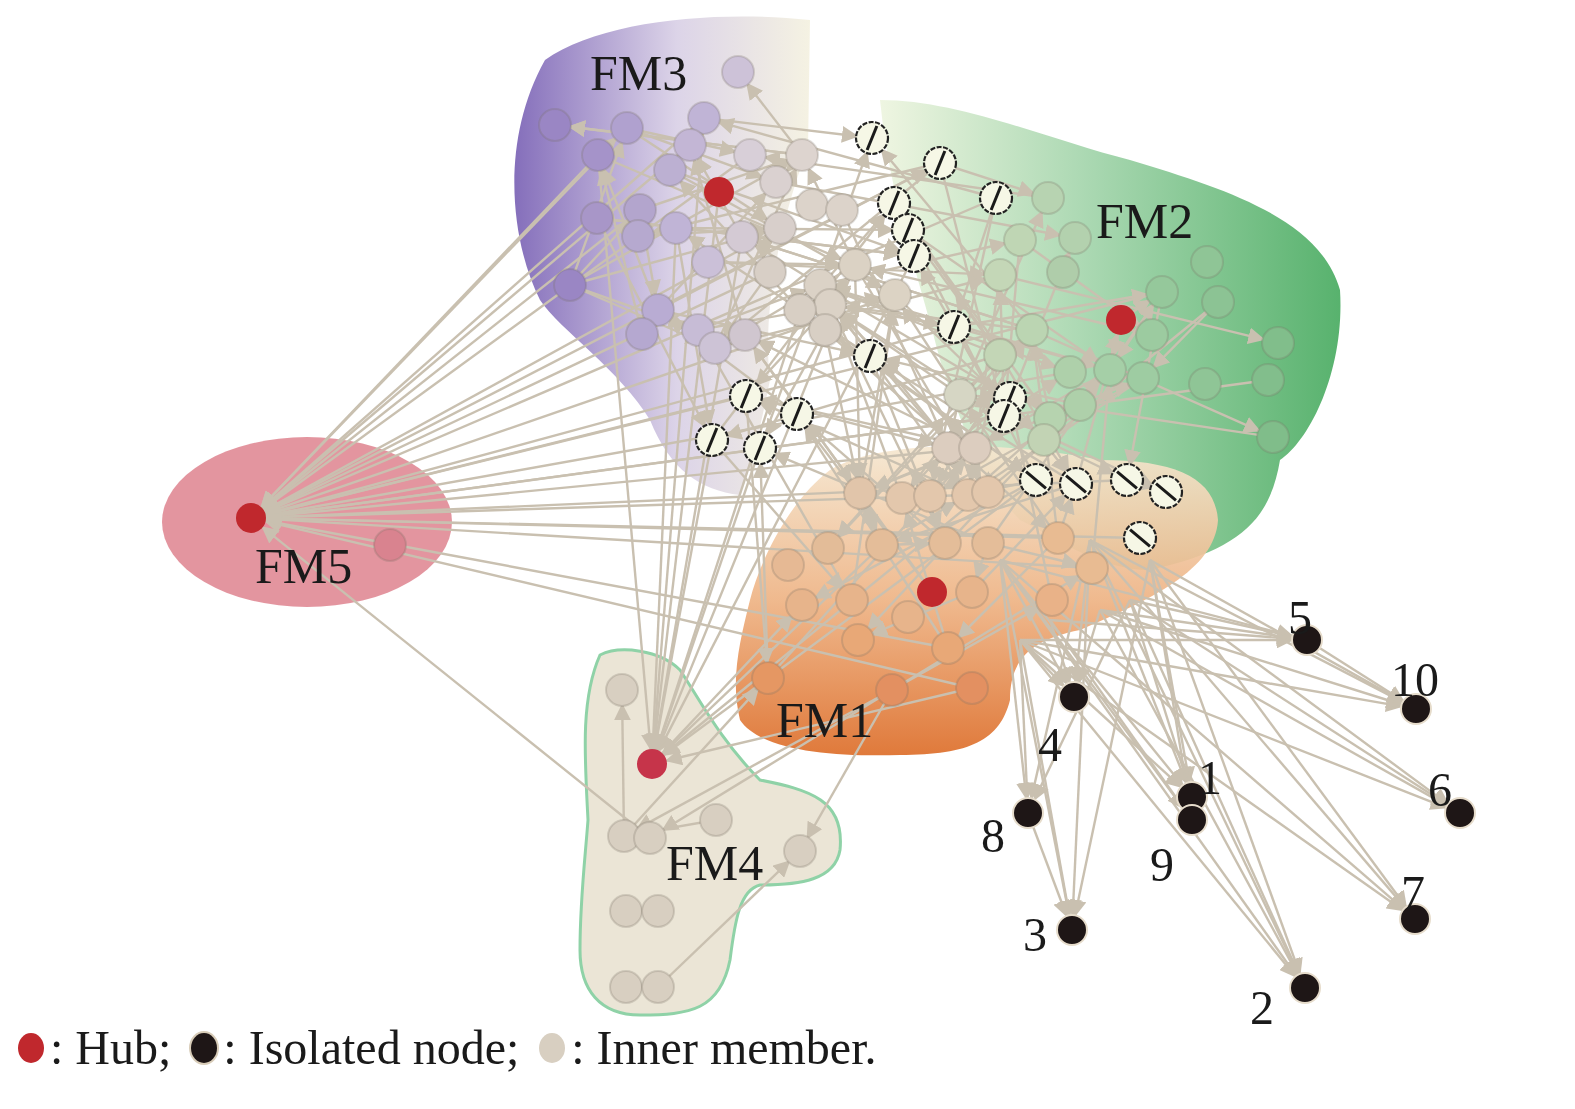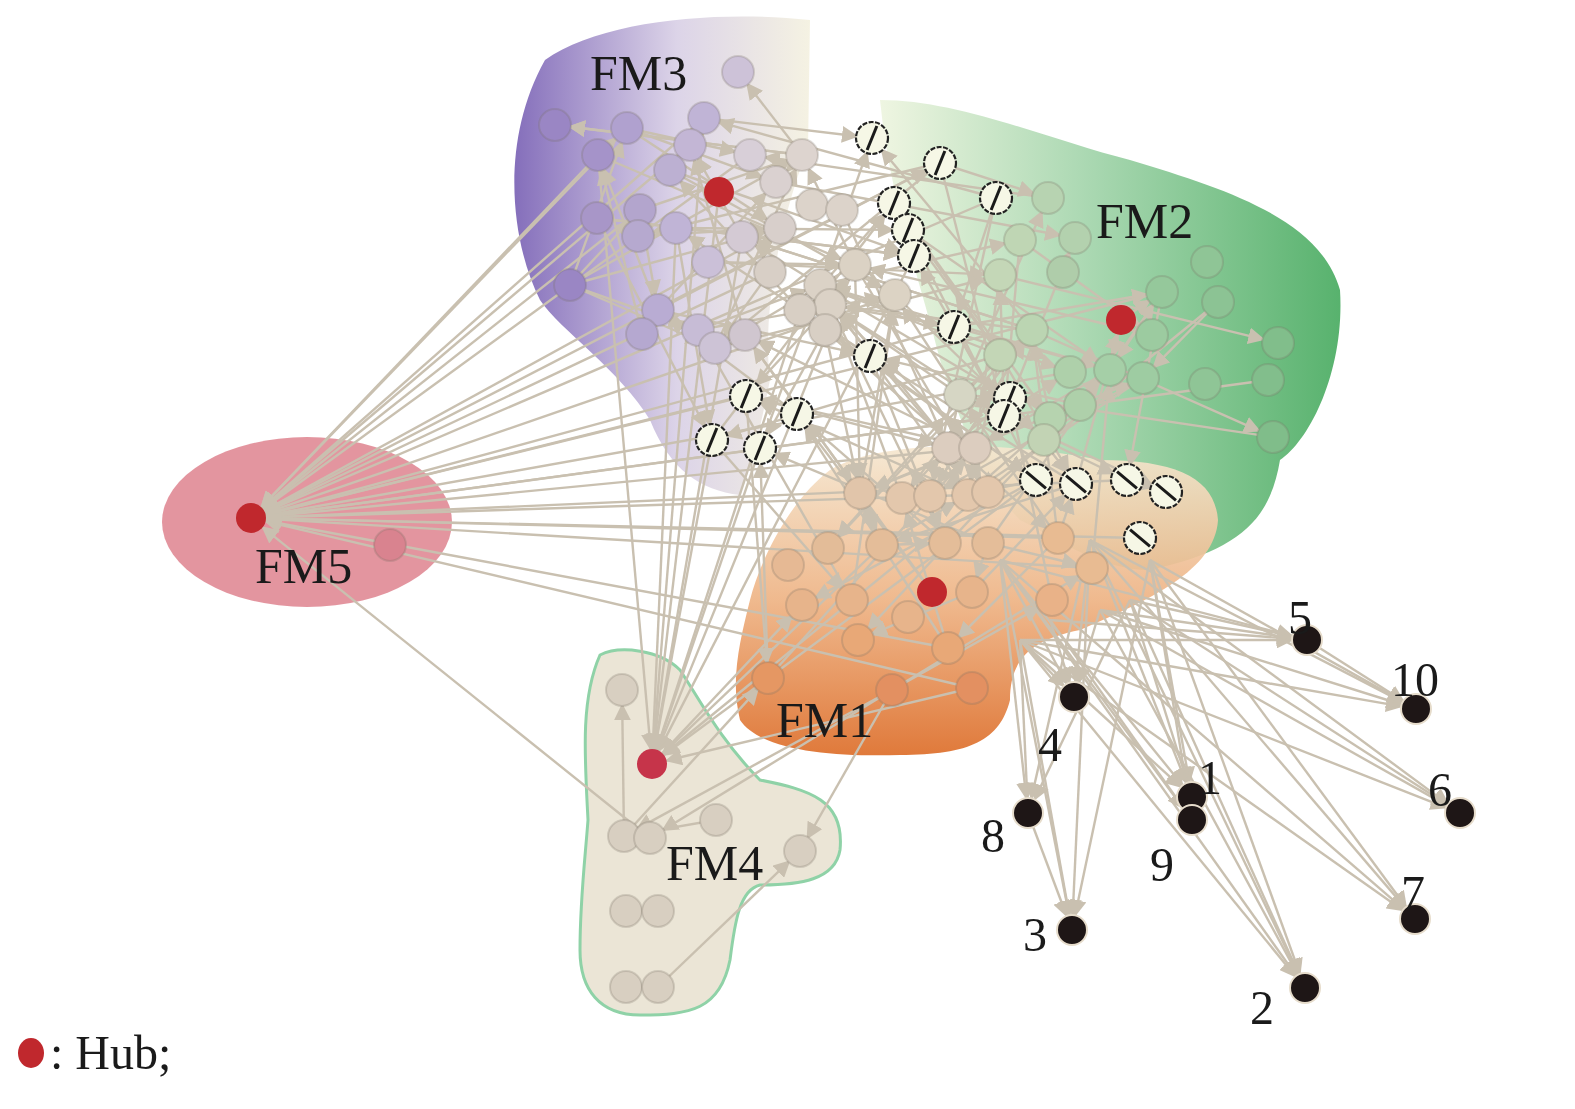--- a/index.html
+++ b/index.html
@@ -1,21 +1,21 @@
 <!DOCTYPE html>
 <html><head>
 <meta charset="utf-8">
 <style>
   html, body { margin: 0; padding: 0; background: #ffffff; }
   body { width: 1575px; height: 1109px; position: relative; overflow: hidden;
          font-family: "Liberation Serif", "DejaVu Serif", serif; }
   #diagram { position: absolute; left: 0; top: 0; width: 1575px; height: 1030px; }
   .cluster-label { font-family: "Liberation Serif", "DejaVu Serif", serif; font-size: 50px; fill: #1a1a1a; }
   .iso-label { font-family: "Liberation Serif", "DejaVu Serif", serif; font-size: 48px; fill: #1a1a1a; }
-  #legend { position: absolute; left: 18px; top: 1020px; height: 60px; display: flex; align-items: flex-end;
+  #legend { position: absolute; left: 18px; top: 1020px; height: 60px; display: flex; align-items: flex-start;
             font-size: 48px; color: #1a1a1a; white-space: nowrap; }
   .legend-item { display: flex; align-items: center; margin-right: 20px; }
   .legend-swatch { width: 26px; height: 30px; border-radius: 50%; display: inline-block; margin-right: 6px; box-sizing: border-box; position: relative; }
   .sw-hub { background: #c0282d; }
   .sw-iso { background: #1e1616; box-shadow: 0 0 0 2px #d8ccb8; }
   .sw-ovl { background: #f6f7e6; border: 2px solid #222; overflow: hidden; }
   .sw-ovl::after { content: ""; position: absolute; left: 10px; top: 2px; width: 2.5px; height: 24px; background: #222; transform: rotate(22deg); }
   .sw-inner { background: #d8cfc1; }
 </style>
 </head>
@@ -494,13 +494,21 @@
       <text x="1162" y="881" class="iso-label" text-anchor="middle">9</text>
       <text x="1415" y="696" class="iso-label" text-anchor="middle">10</text>
     </g>
 </svg>
 
 <div id="legend">
   <div class="legend-item">
     <span class="legend-swatch sw-hub"></span>
     <span>: Hub;</span>
   </div>
+  <div class="legend-item">
+    <span class="legend-swatch sw-iso"></span>
+    <span>: Isolated node;</span>
+  </div>
+  <div class="legend-item">
+    <span class="legend-swatch sw-inner"></span>
+    <span>: Inner member.</span>
+  </div>
 </div>
 
 </body></html>

